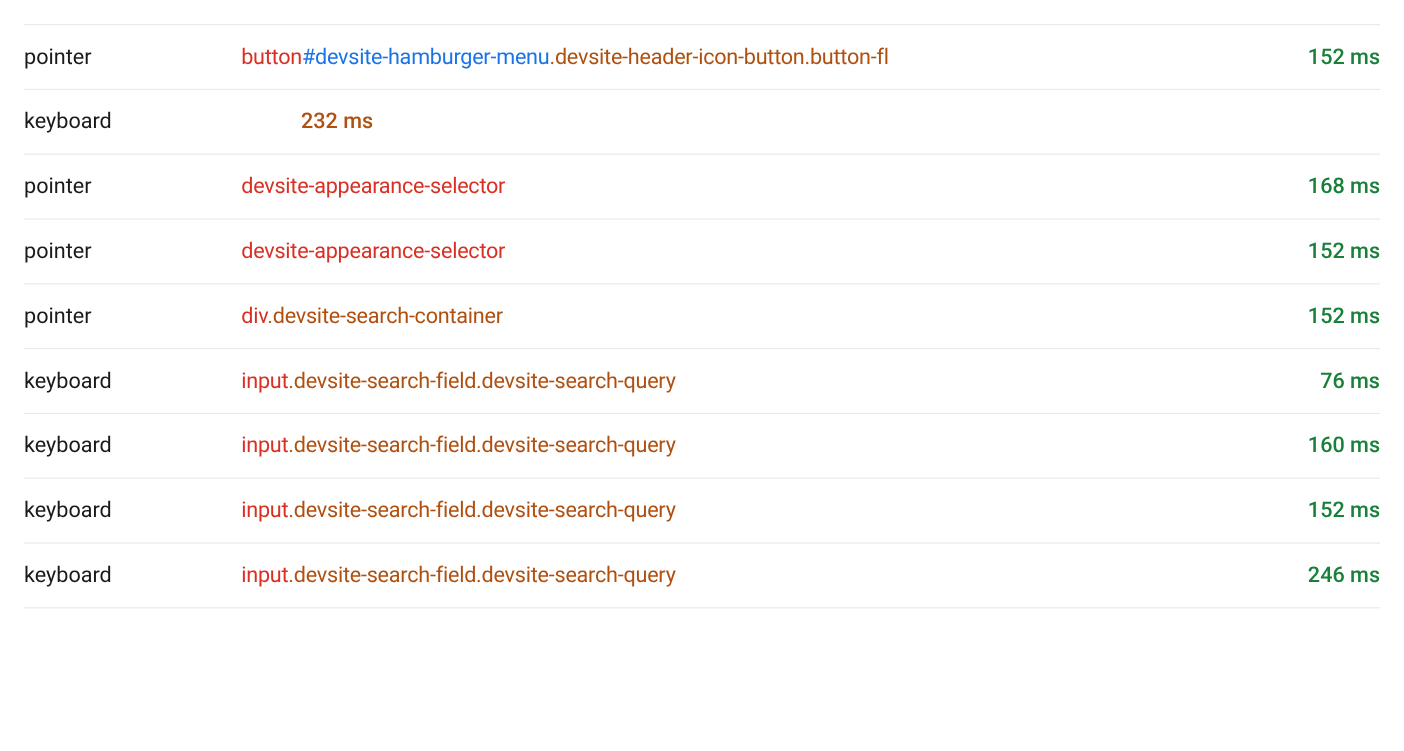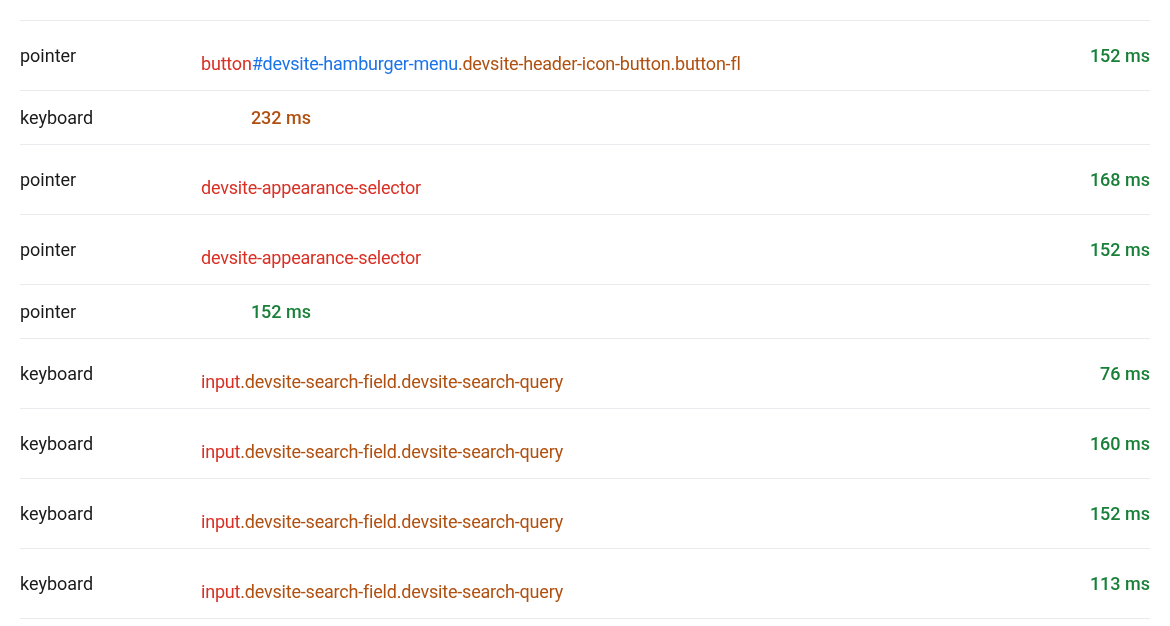--- a/index.html
+++ b/index.html
@@ -37,21 +37,20 @@
       width: 165px;
       flex-shrink: 0;
       color: #1a1a1a;
       font-weight: 400;
     }
     .interaction-selector {
       flex: 1;
       white-space: nowrap;
       overflow: hidden;
       letter-spacing: -0.2px;
-      margin-top: 16px;
     }
     .sel-tag {
       color: #d93025;
     }
     .sel-id {
       color: #1a73e8;
     }
     .sel-class {
       color: #b05010;
     }
@@ -87,36 +86,37 @@
         <div class="interaction-selector"><span class="sel-tag">devsite-appearance-selector</span></div>
         <div class="interaction-duration duration-green">168 ms</div>
       </div>
       <div class="interaction-row">
         <div class="interaction-type">pointer</div>
         <div class="interaction-selector"><span class="sel-tag">devsite-appearance-selector</span></div>
         <div class="interaction-duration duration-green">152 ms</div>
       </div>
       <div class="interaction-row">
         <div class="interaction-type">pointer</div>
+        <div class="interaction-selector"><span class="sel-tag">div</span><span class="sel-class">.devsite-search-container</span></div>
         <div class="interaction-duration duration-green">152 ms</div>
       </div>
       <div class="interaction-row">
         <div class="interaction-type">keyboard</div>
         <div class="interaction-selector"><span class="sel-tag">input</span><span class="sel-class">.devsite-search-field</span><span class="sel-class">.devsite-search-query</span></div>
         <div class="interaction-duration duration-green">76 ms</div>
       </div>
       <div class="interaction-row">
         <div class="interaction-type">keyboard</div>
         <div class="interaction-selector"><span class="sel-tag">input</span><span class="sel-class">.devsite-search-field</span><span class="sel-class">.devsite-search-query</span></div>
         <div class="interaction-duration duration-green">160 ms</div>
       </div>
       <div class="interaction-row">
         <div class="interaction-type">keyboard</div>
         <div class="interaction-selector"><span class="sel-tag">input</span><span class="sel-class">.devsite-search-field</span><span class="sel-class">.devsite-search-query</span></div>
         <div class="interaction-duration duration-green">152 ms</div>
       </div>
       <div class="interaction-row">
         <div class="interaction-type">keyboard</div>
         <div class="interaction-selector"><span class="sel-tag">input</span><span class="sel-class">.devsite-search-field</span><span class="sel-class">.devsite-search-query</span></div>
-        <div class="interaction-duration duration-green">113 ms</div>
+        <div class="interaction-duration duration-green">246 ms</div>
       </div>
     </div>
 </div>
 
 </body></html>

